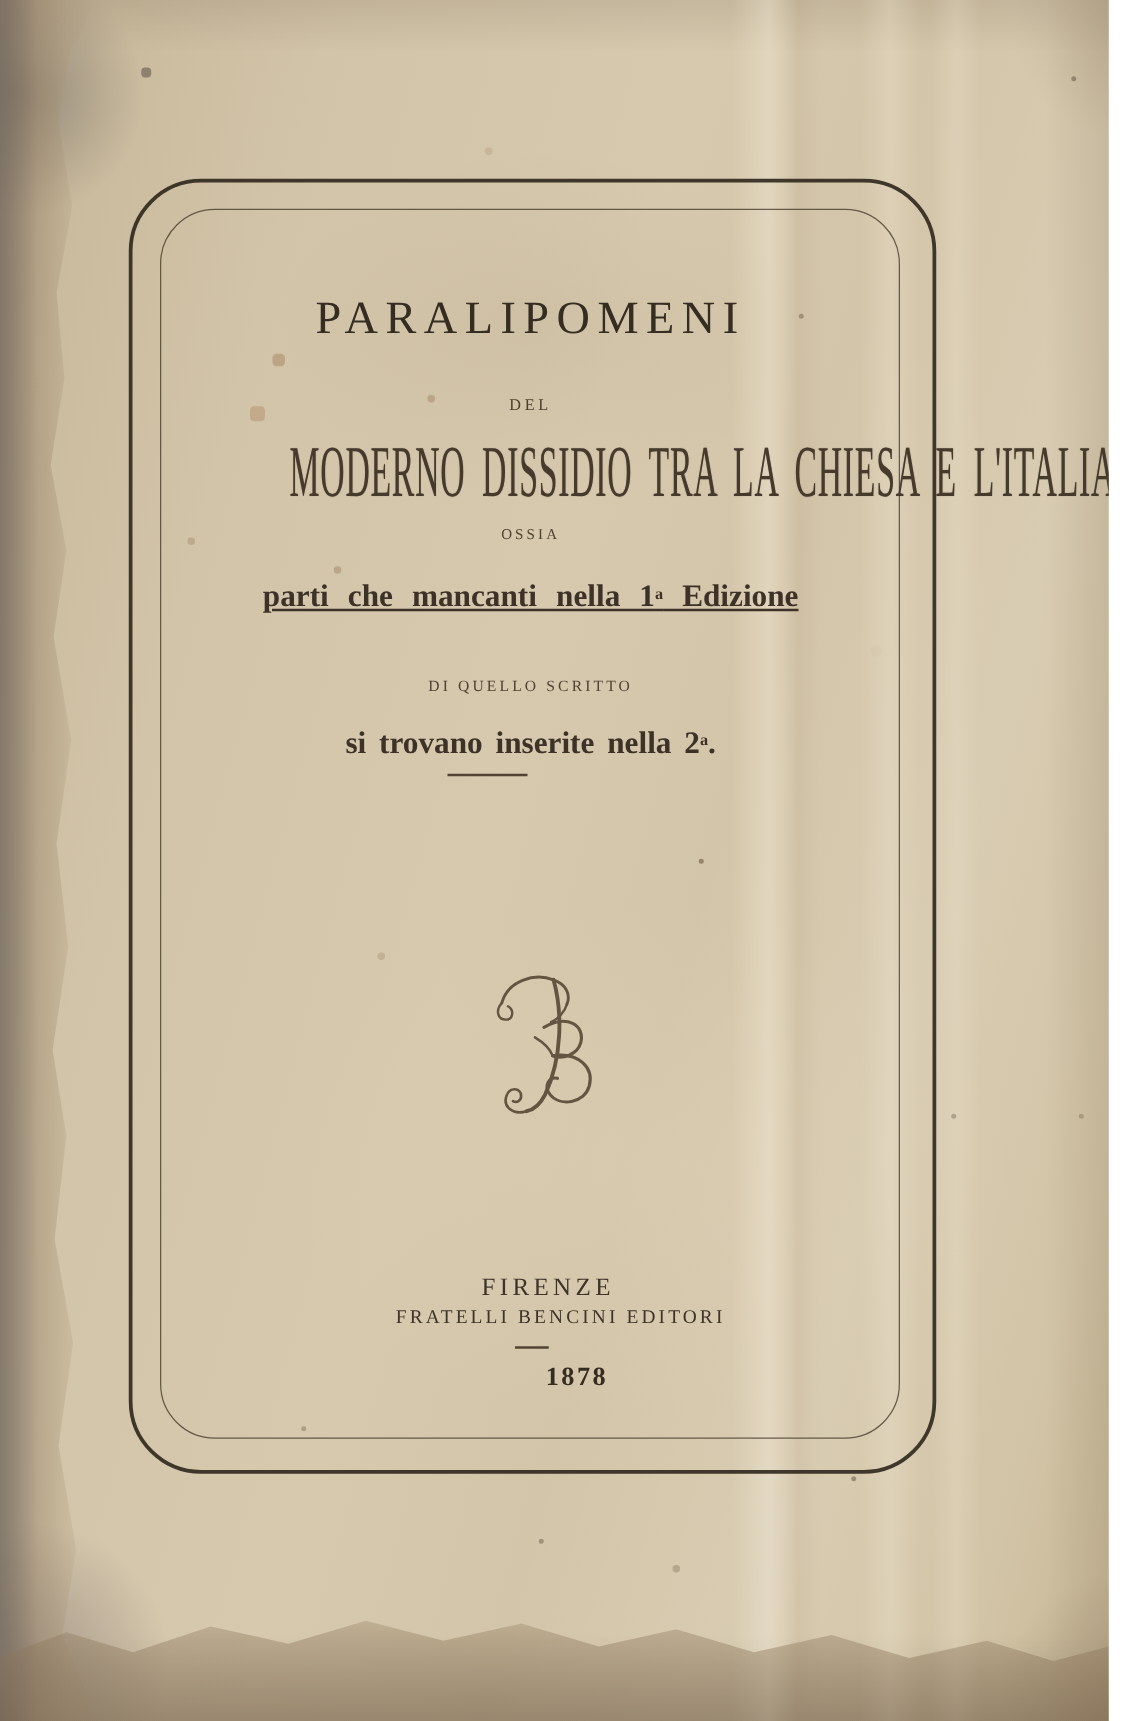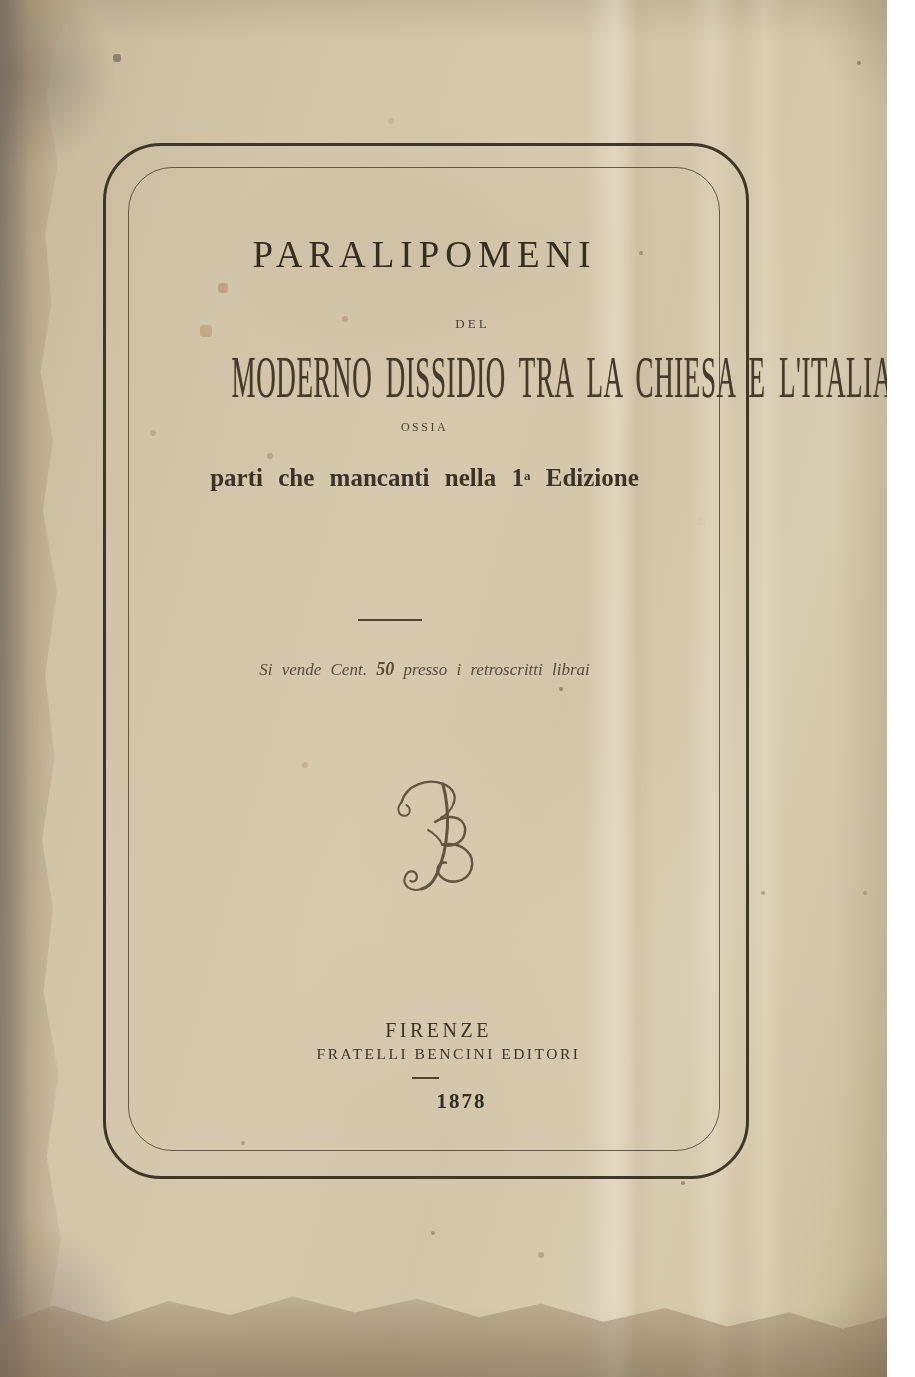--- a/index.html
+++ b/index.html
@@ -45,26 +45,26 @@
       242px 1142px 0 1px rgba(95,78,58,.35),390px 120px 0 2px rgba(150,120,85,.2),
       540px 1254px 0 2px rgba(110,88,62,.3),700px 520px 0 3px rgba(205,190,160,.25);}
   
   .frame-outer{position:absolute;left:103px;top:143px;width:640px;height:1030px;
     border:3px solid rgba(42,34,24,.88);border-radius:58px;pointer-events:none;}
   .frame-inner{position:absolute;left:128px;top:167px;width:590px;height:982px;
     border:1px solid rgba(62,51,38,.75);border-radius:44px;pointer-events:none;}
   
   .tline{position:absolute;left:103px;width:643px;text-align:center;color:#3a3127;white-space:nowrap;}
   .title{top:233px;font-size:37px;letter-spacing:6px;color:#352c22;}
-  .del{top:316px;font-size:13px;letter-spacing:3px;color:#4a3e31;padding-left:48px;}
+  .del{top:316px;font-size:13px;letter-spacing:3px;color:#4a3e31;}
   .maintitle{top:349px;font-size:45px;line-height:1;color:#453a2c;
     transform:scale(.60,1.30);transform-origin:50% 0;word-spacing:10px;letter-spacing:1px;
     text-shadow:0 0 1px rgba(69,58,44,.4);}
   .ossia{top:420px;font-size:12px;letter-spacing:2.5px;color:#4e4234;}
-  .edition{top:464px;font-size:25px;font-weight:bold;word-spacing:9px;color:#3c3227;}
+  .edition{top:464px;font-size:25px;font-weight:bold;word-spacing:9px;color:#3c3227;text-decoration:underline;}
   .edition .sup{font-size:.52em;vertical-align:.45em;}
   .scritto{top:542px;font-size:12.5px;letter-spacing:2.5px;color:#4e4234;}
   .second-ed{top:581px;font-size:25px;font-weight:bold;word-spacing:4px;color:#3c3227;}
   .second-ed .sup{font-size:.52em;vertical-align:.45em;}
   .rule-small{position:absolute;left:358px;top:619px;width:64px;height:0;
     border-top:2px solid rgba(55,45,32,.85);box-shadow:0 -3px 0 -1.5px rgba(90,78,60,.4);}
   .price{top:659px;font-size:17px;font-style:italic;color:#5a4c3c;word-spacing:5px;}
   .price .num{font-weight:bold;font-size:18px;}
   .monogram{position:absolute;left:372px;top:772px;width:120px;height:125px;transform:rotate(-3deg);}
   .city{top:1019px;font-size:20px;letter-spacing:3.5px;color:#3e342a;padding-left:14px;}
@@ -90,25 +90,26 @@
   <div class="frame-outer"></div>
   <div class="frame-inner"></div>
 
   <div class="tline title">PARALIPOMENI</div>
   <div class="tline del">DEL</div>
   <div class="tline maintitle">MODERNO DISSIDIO TRA LA CHIESA E L'ITALIA</div>
   <div class="tline ossia">OSSIA</div>
 
   <div class="tline edition"><span>parti che mancanti nella 1</span><span class="sup">a</span><span> Edizione</span></div>
 
+  <div class="tline scritto">DI QUELLO SCRITTO</div>
 
+  <div class="tline second-ed"><span>si trovano inserite nella 2</span><span class="sup">a</span><span>.</span></div>
 
   <div class="rule-small"></div>
 
-  <div class="tline price"><span>Si vende Cent.</span> <span class="num">50</span> <span>presso i retroscritti librai</span></div>
 
   <svg class="monogram" viewBox="0 0 120 130" fill="none" stroke="#4b3c2b" stroke-linecap="round" opacity="0.82">
     <path d="M 30 30 C 36 12 58 6 74 13 C 84 17 88 26 84 34" stroke-width="2.4"></path>
     <path d="M 30 30 C 24 36 26 44 33 44 C 39 44 40 36 35 33" stroke-width="2"></path>
     <path d="M 74 13 C 80 40 78 78 62 108 C 58 115 52 120 46 121" stroke-width="3.2"></path>
     <path d="M 46 121 C 34 124 26 116 30 107 C 33 100 42 101 42 108 C 42 112 38 114 35 112" stroke-width="2.2"></path>
     <path d="M 64 52 C 84 42 98 52 94 66 C 91 76 78 80 70 76" stroke-width="2.6"></path>
     <path d="M 70 76 C 92 74 104 88 99 103 C 94 117 74 119 66 108 C 61 101 66 93 73 95" stroke-width="2.6"></path>
     <path d="M 56 60 C 62 64 68 70 70 76" stroke-width="2"></path>
     <path d="M 84 34 C 82 40 76 46 70 48" stroke-width="2"></path>

